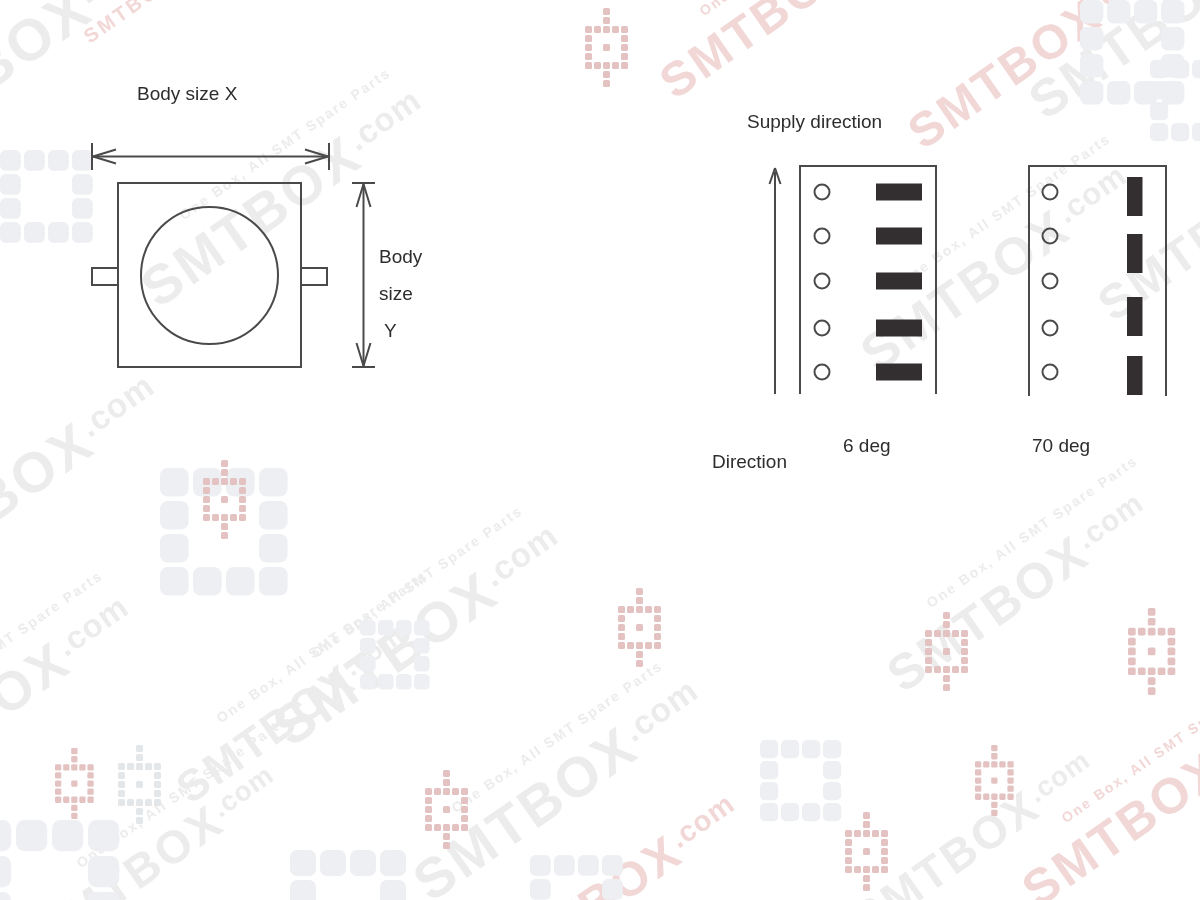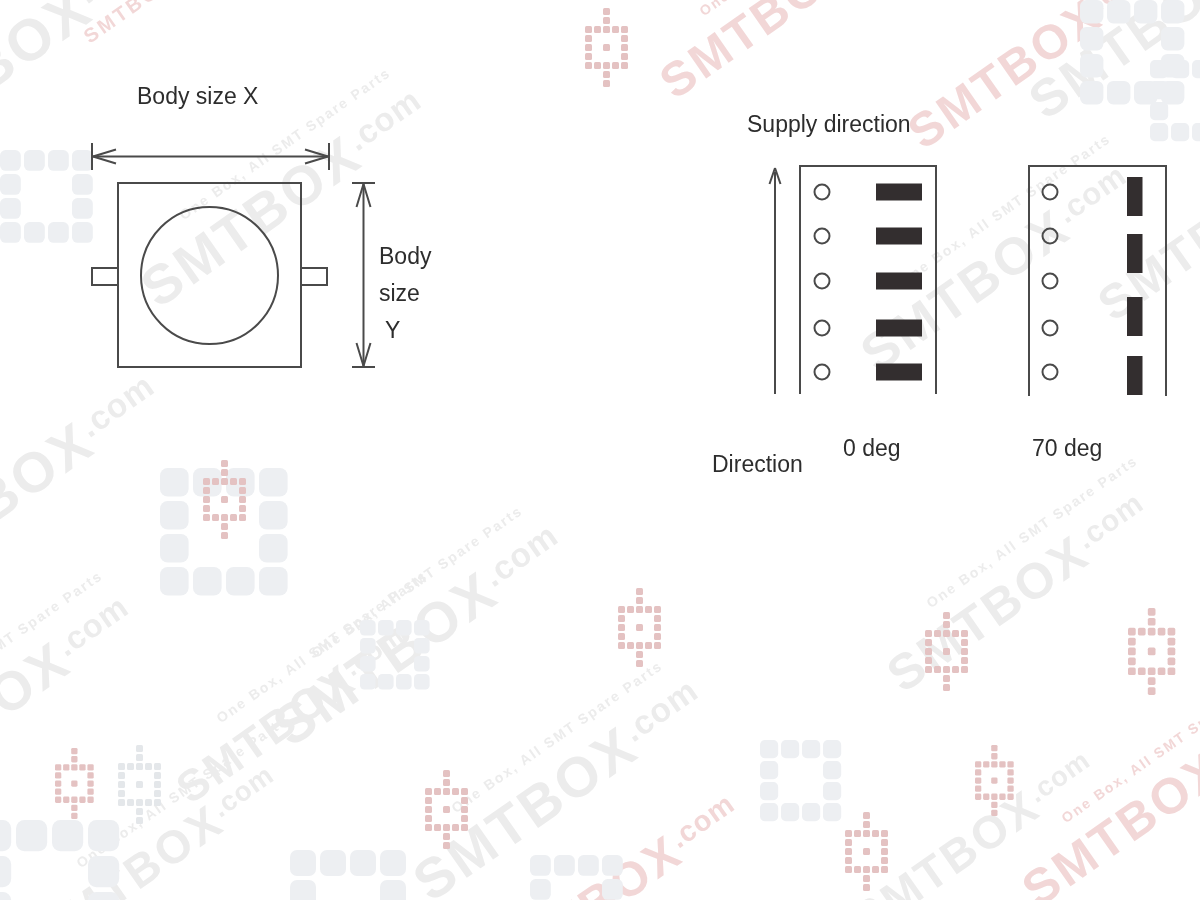--- a/index.html
+++ b/index.html
@@ -29,21 +29,21 @@
     font-weight:700;
   }
   .wm-big{letter-spacing:3px;}
   .wm-com{font-size:0.6em;vertical-align:0.45em;letter-spacing:1px;}
   .wm-icon{position:absolute;transform-origin:0 0;}
   
   .drawing{position:absolute;left:0;top:0;z-index:2;}
   
   .lbl{
     position:absolute;z-index:3;
-    color:#2d2d2d;font-size:23px;
+    color:#2d2d2d;font-size:19px;
     white-space:pre;
   }
   .lbl.title{font-size:35px;color:#2b2b2b;}
   .lbl.multiline{line-height:37px;}
 </style>
 </head>
 <body>
 
 <div class="canvas">
 
@@ -530,16 +530,16 @@
   <div class="lbl" style="left:137px;top:83px;">Body size X</div>
 
   <div class="lbl" style="left:747px;top:111px;">Supply direction</div>
 
   <div class="lbl multiline" style="left:379px;top:238px;">Body
 size
  Y</div>
 
   <div class="lbl" style="left:712px;top:451px;">Direction</div>
 
-  <div class="lbl" style="left:843px;top:435px;">0 deg</div>
+  <div class="lbl" style="left:843px;top:435px;">6 deg</div>
 
   <div class="lbl" style="left:1032px;top:435px;">70 deg</div>
 </div>
 
 </body></html>

